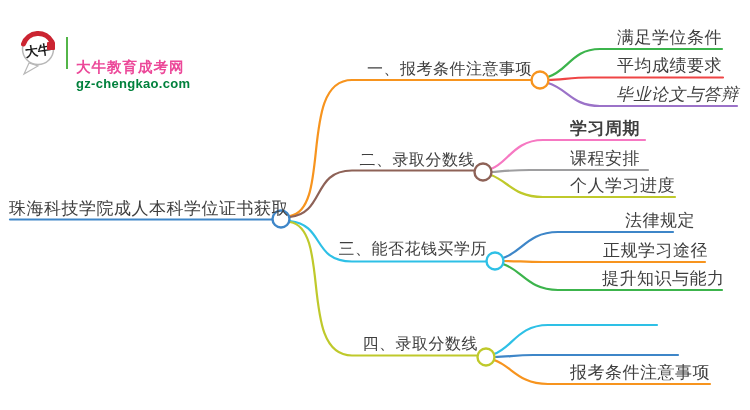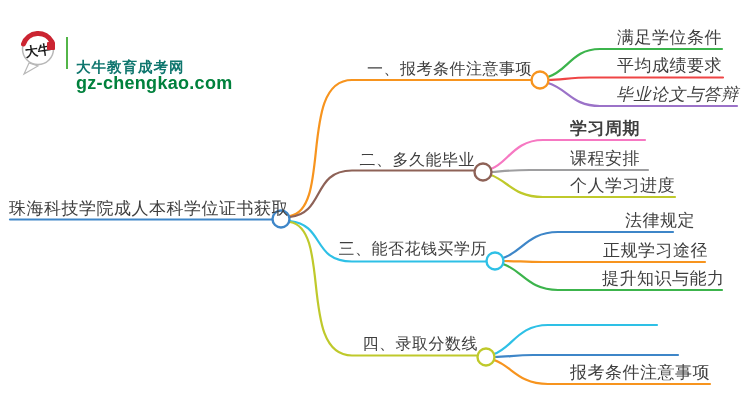--- a/index.html
+++ b/index.html
@@ -13,21 +13,21 @@
   .label {
     position:absolute; white-space:nowrap; color:#3f3f3f;
     font-size:17px; line-height:20px; letter-spacing:0.5px;
   }
   .label.branch { font-size:16px; line-height:20px; text-align:right; }
   
   .logo { position:absolute; left:16px; top:12px; display:flex; align-items:center; }
   .logo-icon { display:block; }
   .logo-divider { width:2px; height:32px; background:#53b548; margin:2px 8px 0 4px; }
   .logo-title { font-size:14.5px; font-weight:bold; color:#00813c; letter-spacing:1px; line-height:17px; }
-  .logo-domain { font-size:18px; font-weight:bold; color:#00813c; letter-spacing:0.3px; line-height:15px; }
+  .logo-domain { font-size:13px; font-weight:bold; color:#00813c; letter-spacing:0.3px; line-height:15px; }
 </style>
 </head>
 <body>
 
 <div class="canvas">
 
   <svg class="connector-layer" width="750" height="410" viewBox="0 0 750 410">
 
     <path d="M10,219.5 L272,219.5" style="stroke: rgb(62, 134, 200);"></path>
 
@@ -62,29 +62,29 @@
   <div class="logo">
     <svg class="logo-icon" width="46" height="50" viewBox="0 0 46 50">
       <path d="M13,36 L8,47 L22,39 Z" fill="#ffffff" stroke="#b8b8b8" stroke-width="1.2"></path>
       <circle cx="22" cy="22" r="15.5" fill="#ffffff" stroke="#b8b8b8" stroke-width="1.5"></circle>
       <path d="M7.5,17 A15.5,15.5 0 0 1 36,15" fill="none" stroke="#cb2431" stroke-width="5" stroke-linecap="round" style="stroke: rgb(203, 36, 49);"></path>
       <text x="22" y="28" text-anchor="middle" font-size="13" font-weight="bold" fill="#1a1a1a" transform="rotate(-8 22 24)">大牛</text>
       <rect x="31" y="15" width="8" height="8" rx="1" style="fill: rgb(203, 36, 49);"></rect>
     </svg>
     <div class="logo-divider"></div>
     <div class="logo-text">
-      <div class="logo-title" style="color: #0f766e; margin-top: 47px;">大牛教育成考网</div>
+      <div class="logo-title" style="color: #ec4899; margin-top: 47px;">大牛教育成考网</div>
       <div class="logo-domain" style="color: rgb(0, 129, 60);">gz-chengkao.com</div>
     </div>
   </div>
 
   <div class="label" style="left:9px; top:199px;">珠海科技学院成人本科学位证书获取</div>
 
   <div class="label branch" style="right:218px; top:59px;">一、报考条件注意事项</div>
-  <div class="label branch" style="right:275px; top:150px;">二、多久能毕业</div>
+  <div class="label branch" style="right:275px; top:150px;">二、录取分数线</div>
   <div class="label branch" style="right:263px; top:240px;font-family:Liberation Mono, monospace;">三、能否花钱买学历</div>
   <div class="label branch" style="right:272px; top:334px;">四、录取分数线</div>
 
   <div class="label" style="left:617px; top:56px;">平均成绩要求</div>
   <div class="label" style="left:617px; top:28px;">满足学位条件</div>
   <div class="label" style="left:616px; top:85px;font-style:italic;">毕业论文与答辩</div>
 
   <div class="label" style="left:570px; top:119px;font-weight:bold;">学习周期</div>
   <div class="label" style="left:570px; top:149px;">课程安排</div>
   <div class="label" style="left:570px; top:176px;">个人学习进度</div>

